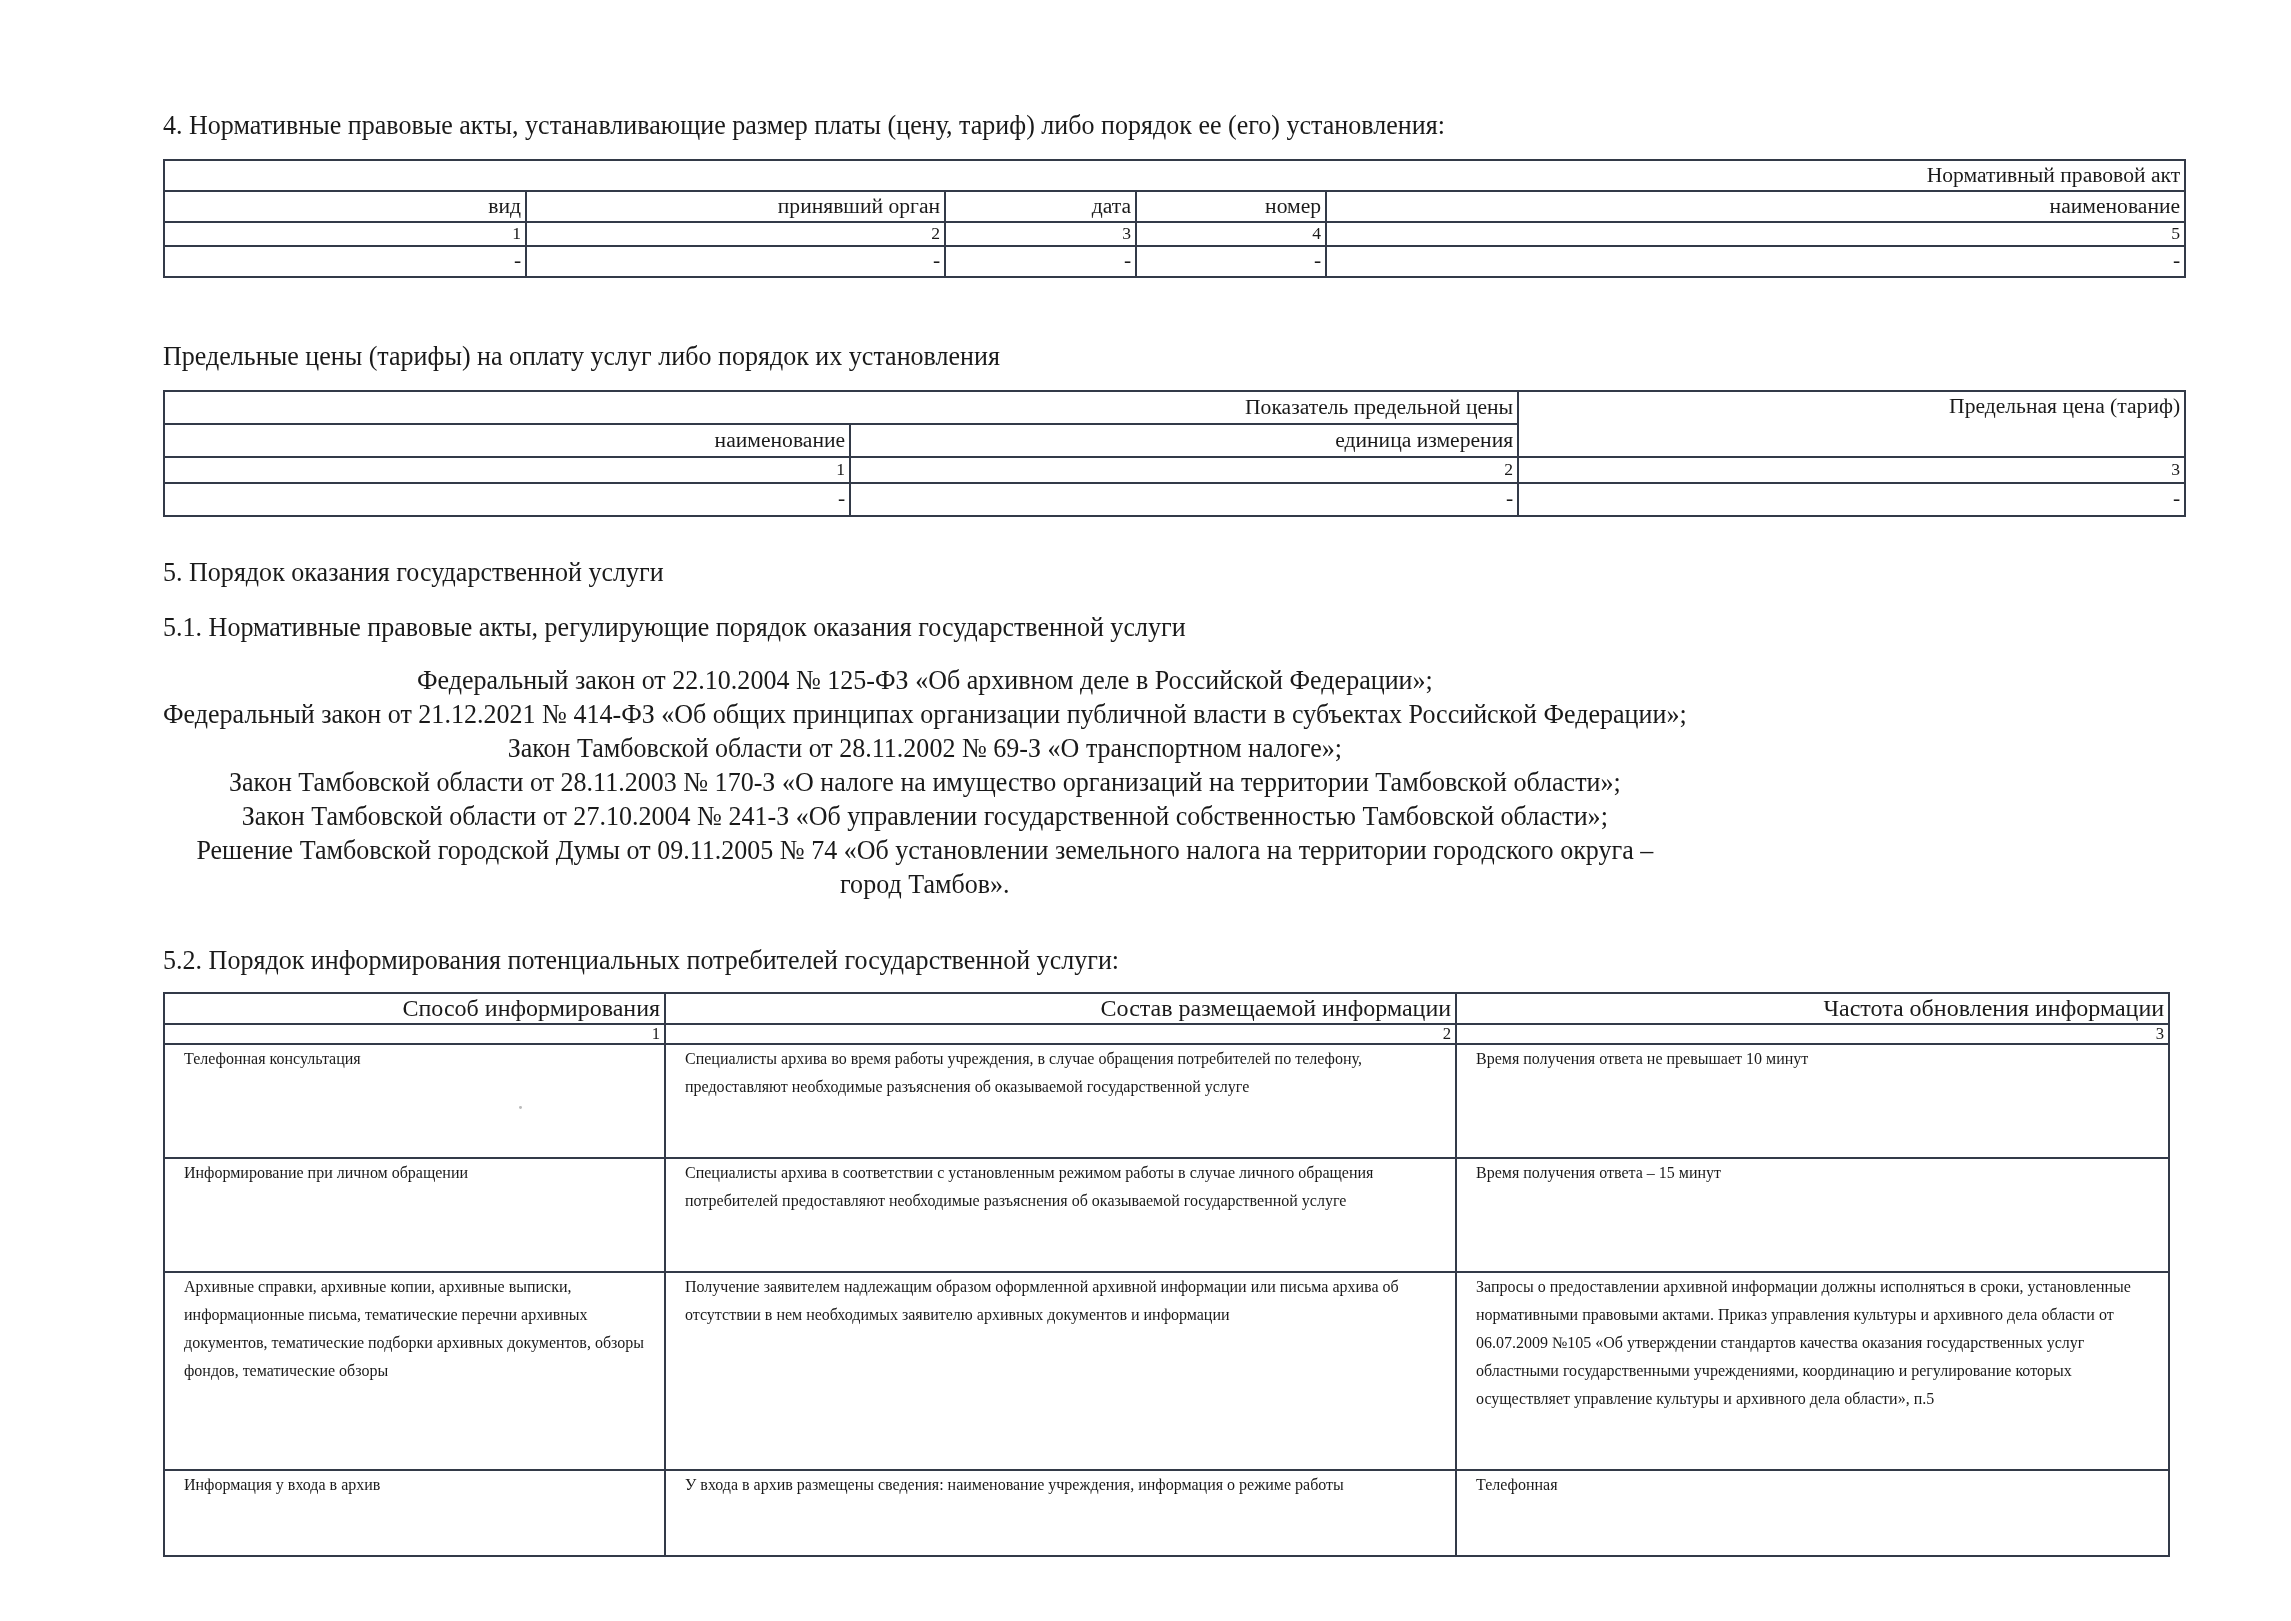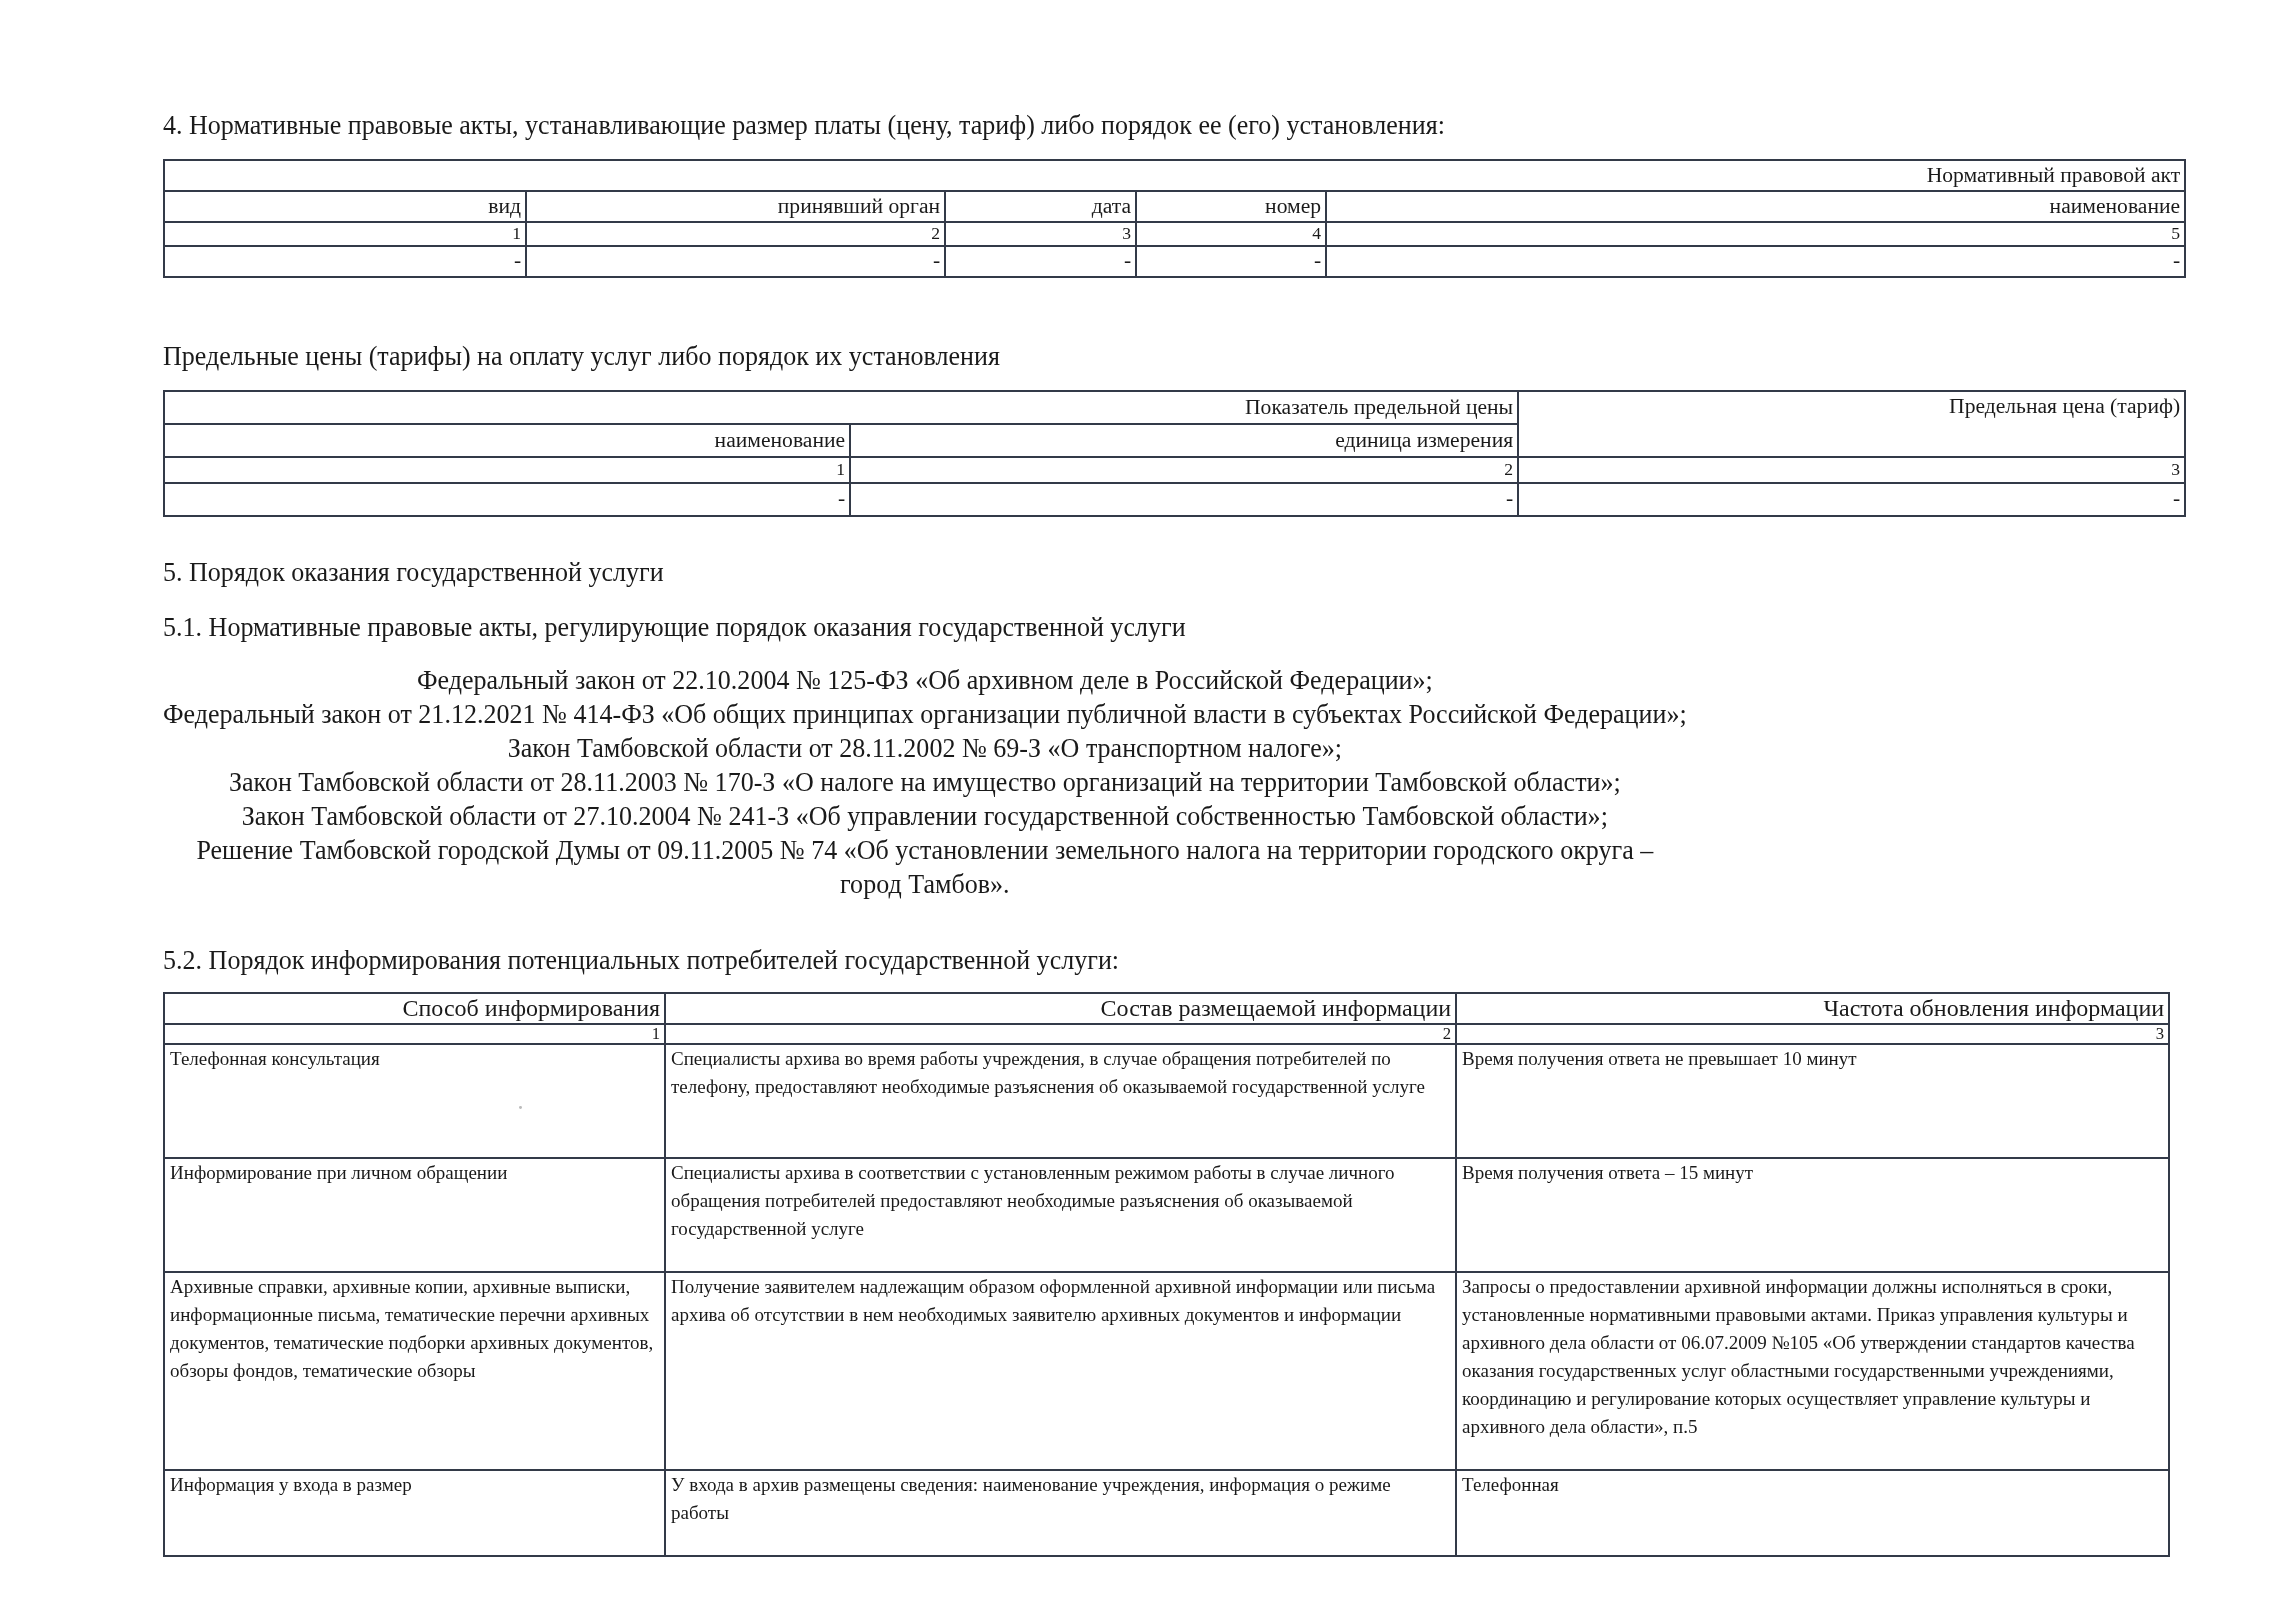--- a/index.html
+++ b/index.html
@@ -17,21 +17,21 @@
   .t2 { left: 163px; top: 390px; width: 2022px; font-size: 21.6px; }
   .t2 td { height: 31px; line-height: 25.5px; }
   .t2 .small { height: 23.5px; font-size: 17.6px; line-height: 19.6px; }
   .t2 .merged { vertical-align: top; padding-top: 2px; }
   .laws { position: absolute; left: 163px; top: 663px; font-size: 28px; line-height: 34px; text-align: center; }
   .laws div { white-space: nowrap; transform: scaleX(0.93); transform-origin: left center; }
   .t3 { left: 163px; top: 992px; width: 2004px; font-size: 19.6px; }
   .t3 td { line-height: 27.4px; }
   .t3 .hdr td { height: 29px; font-size: 24px; }
   .t3 .num td { height: 17.6px; font-size: 16.7px; line-height: 17.6px; }
-  .t3 .body td { text-align: left; vertical-align: top; padding: 0 5px; font-size: 19px; line-height: 28px; }
+  .t3 .body td { text-align: left; vertical-align: top; padding: 0 19px; font-size: 16px; line-height: 28px; }
   .t3 .r1 td { height: 112px; }
   .t3 .r2 td { height: 112px; }
   .t3 .r3 td { height: 196px; }
   .t3 .r4 td { height: 84px; }
   .scan-dot { position: absolute; left: 519px; top: 1106px; width: 2.9px; height: 2.9px; background: #bbb; border-radius: 50%; }
 </style>
 </head>
 <body>
 
 <div class="page">
@@ -145,21 +145,21 @@
       <td>Информирование при личном обращении</td>
       <td>Специалисты архива в соответствии с установленным режимом работы в случае личного обращения потребителей предоставляют необходимые разъяснения об оказываемой государственной услуге</td>
       <td>Время  получения  ответа – 15 минут</td>
     </tr>
     <tr class="body r3">
       <td>Архивные справки, архивные копии, архивные выписки, информационные письма, тематические перечни архивных документов, тематические подборки архивных документов, обзоры фондов, тематические обзоры</td>
       <td>Получение заявителем надлежащим образом оформленной архивной информации или письма архива об отсутствии в нем необходимых заявителю архивных документов и информации</td>
       <td>Запросы о предоставлении архивной информации должны исполняться в сроки, установленные нормативными правовыми актами. Приказ управления культуры и архивного дела области от 06.07.2009 №105 «Об утверждении стандартов качества оказания государственных услуг областными государственными учреждениями, координацию и регулирование которых осуществляет управление культуры и архивного дела области», п.5</td>
     </tr>
     <tr class="body r4">
-      <td>Информация у входа в размер</td>
+      <td>Информация у входа в архив</td>
       <td>У входа в архив размещены сведения: наименование учреждения, информация о режиме работы</td>
       <td>Телефонная</td>
     </tr>
   </tbody>
     </table>
 
   <div class="scan-dot"></div>
 </div>
 
 

